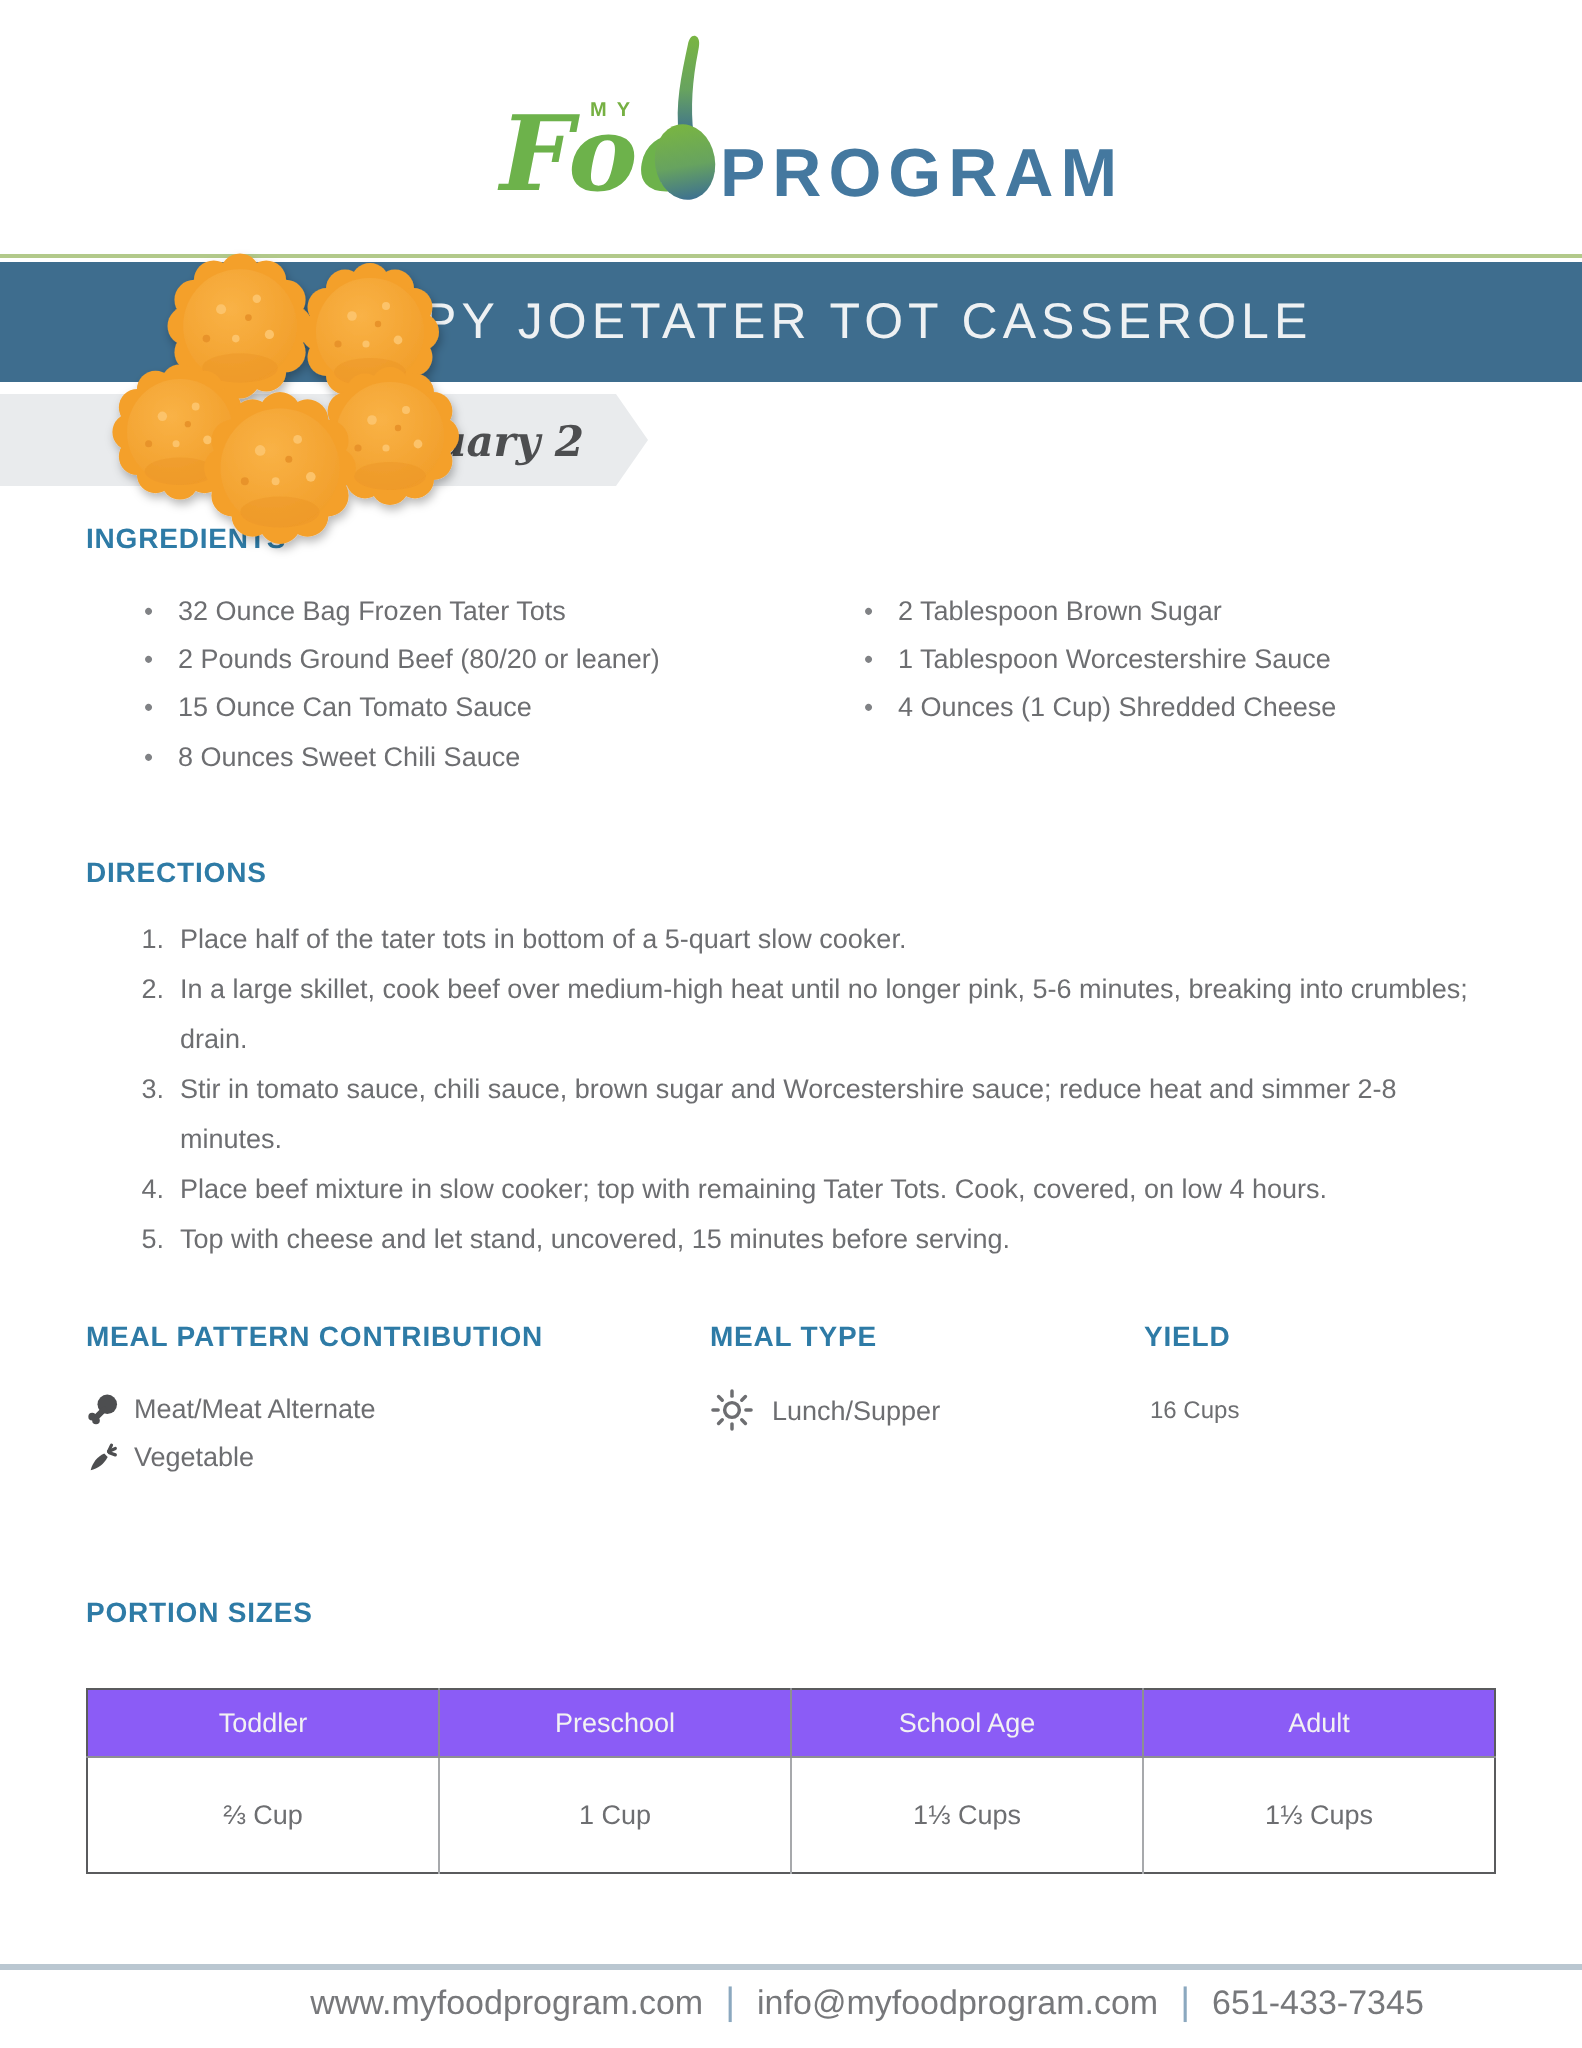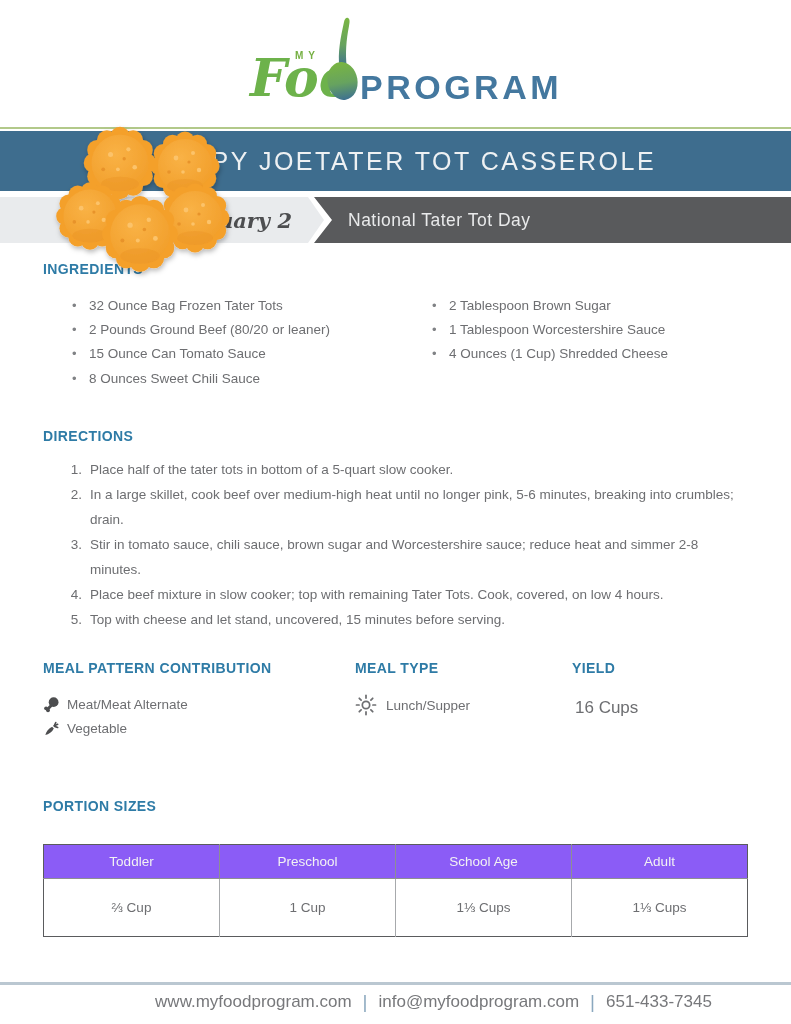--- a/index.html
+++ b/index.html
@@ -47,21 +47,21 @@
 
   
   .dir-list{position:absolute;left:58px;top:457px;list-style:none;margin:0;padding:0;}
   .dir-list li{display:flex;font-size:13.5px;line-height:25px;color:#6d6e71;}
   .dir-list li .n{width:24px;text-align:right;margin-right:8px;flex:0 0 auto;}
   .dir-list li .s{width:655px;}
 
   
   .mp-item{position:absolute;display:flex;align-items:center;font-size:13.5px;color:#6d6e71;}
   .mp-item .ic{margin-right:7px;display:flex;}
-  .yield-val{position:absolute;left:575px;top:698px;font-size:17px;color:#6d6e71;text-align:right;}
+  .yield-val{position:absolute;left:575px;top:698px;font-size:12px;color:#6d6e71;text-align:right;}
 
   
   .ptable{position:absolute;left:43px;top:844px;width:705px;border-collapse:collapse;
           border:1px solid #5a5b5d;table-layout:fixed;}
   .ptable th{background:#8b5cf6;color:#f2f2f3;font-weight:normal;font-size:13.5px;
              height:31px;border-left:1px solid #8d8f92;}
   .ptable th:first-child{border-left:none;}
   .ptable td{height:55px;text-align:center;font-size:13.5px;color:#6d6e71;
              border-left:1px solid #a7a9ac;border-top:1px solid #8d8f92;}
   .ptable td:first-child{border-left:none;}
@@ -98,23 +98,20 @@
 
   <div class="green-line"></div>
   <div class="blue-band">
     <div class="t">SLOPPY JOE</div>
     <div class="t">TATER TOT CASSEROLE</div>
   </div>
 
   <div class="ribbon">
     <div class="ribbon-light">
       <span class="ribbon-date">February 2</span>
-    </div>
-    <div class="ribbon-dark">
-      <span class="ribbon-event">National Tater Tot Day</span>
     </div>
   </div>
 
   <div class="tots">
     <svg width="230" height="165" viewBox="0 0 230 165">
       <defs>
         <radialGradient id="totg" cx="0.42" cy="0.35" r="0.75">
           <stop offset="0" stop-color="#f9b246"></stop>
           <stop offset="1" stop-color="#f19d28"></stop>
         </radialGradient>

